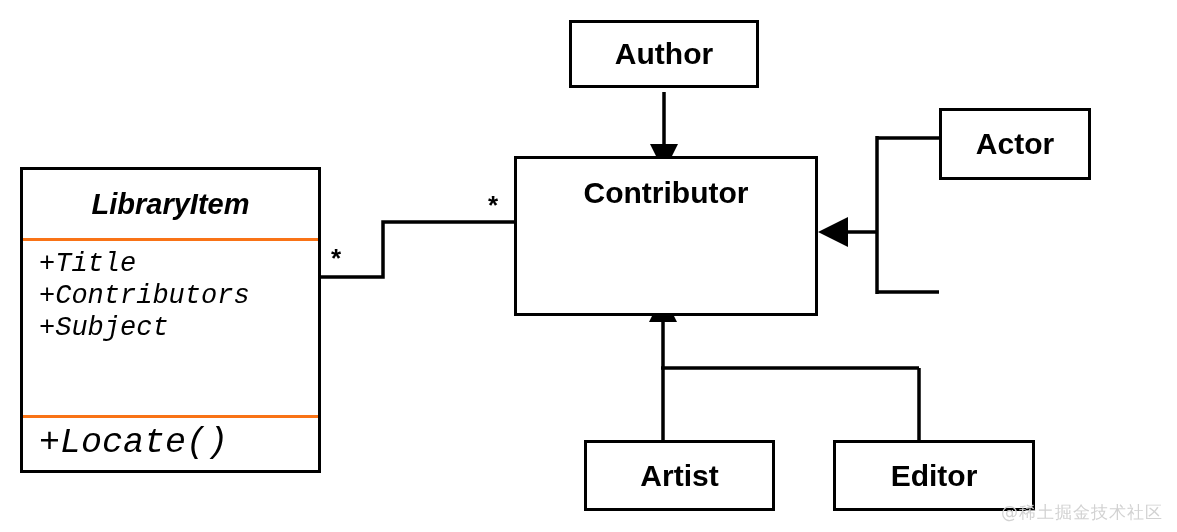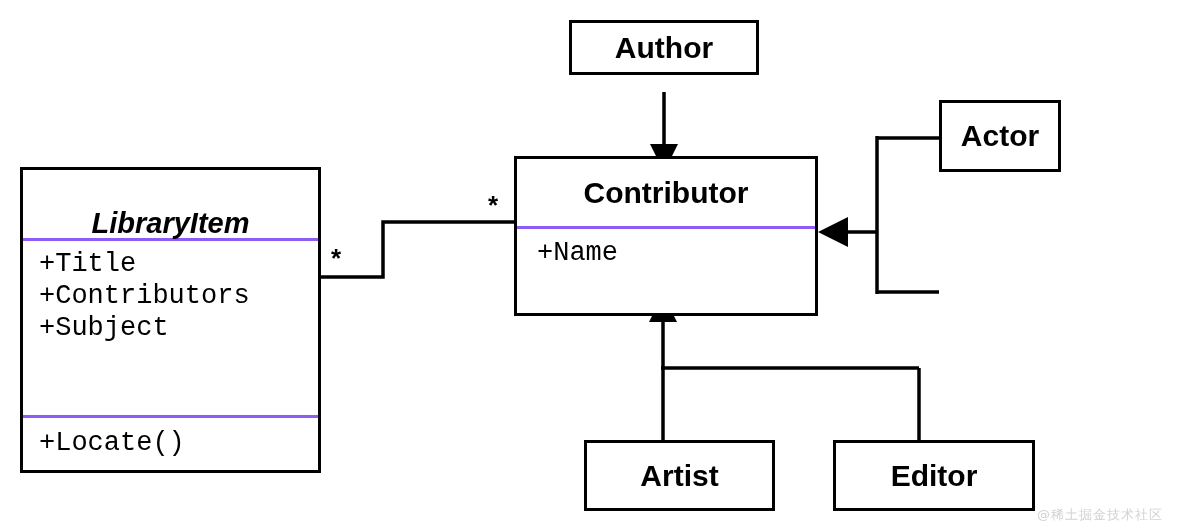--- a/index.html
+++ b/index.html
@@ -30,21 +30,22 @@
     z-index: 5;
   }
   
   .compartment {
     box-sizing: border-box;
     display: flex;
     flex-direction: column;
     justify-content: center;
   }
   .compartment.divided-top {
-    border-top: 3px solid #8b5cf6;
+    border-top: 3px solid #f97316;
+    font-style: italic;
   }
   .class-title {
     font-family: "Liberation Sans", sans-serif;
     font-weight: bold;
     color: #000000;
     text-align: center;
     line-height: 1;
   }
   .class-title.abstract {
     font-style: italic;
@@ -59,33 +60,32 @@
   
   #box-libraryitem {
     left: 20px;
     top: 167px;
     width: 301px;
     height: 306px;
   }
   #box-libraryitem .c-head {
     height: 68px;
     font-size: 29px;
-    justify-content: flex-end;
   }
   #box-libraryitem .c-attrs {
     height: 177px;
     padding: 8px 0 0 16px;
     justify-content: flex-start;
   }
   #box-libraryitem .attr-line { font-size: 27px; }
   #box-libraryitem .c-ops {
     height: 55px;
     padding-left: 16px;
   }
-  #box-libraryitem .op-line { font-size: 27px; }
+  #box-libraryitem .op-line { font-size: 35px; }
   
   #box-contributor {
     left: 514px;
     top: 156px;
     width: 304px;
     height: 160px;
   }
   #box-contributor .c-head {
     height: 67px;
     font-size: 30px;
@@ -95,22 +95,22 @@
     padding-left: 20px;
   }
   #box-contributor .attr-line { font-size: 27px; }
   
   .leaf-box {
     display: flex;
     align-items: center;
     justify-content: center;
   }
   .leaf-box .class-title { font-size: 30px; width: 100%; }
-  #box-author   { left: 569px; top: 20px;  width: 190px; height: 55px; }
-  #box-actor    { left: 939px; top: 100px; width: 122px; height: 72px; }
+  #box-author   { left: 569px; top: 20px;  width: 190px; height: 68px; }
+  #box-actor    { left: 939px; top: 108px; width: 152px; height: 72px; }
   #box-director { left: 939px; top: 257px; width: 214px; height: 73px; }
   #box-artist   { left: 584px; top: 440px; width: 191px; height: 71px; }
   #box-editor   { left: 833px; top: 440px; width: 202px; height: 71px; }
   
   .mult-label {
     position: absolute;
     font-family: "Liberation Sans", sans-serif;
     font-size: 26px;
     font-weight: bold;
     color: #000000;
@@ -118,21 +118,21 @@
     z-index: 6;
   }
   #mult-left  { left: 331px; top: 245px; }
   #mult-right { left: 488px; top: 192px; }
   
   #watermark {
     position: absolute;
     right: 14px;
     bottom: 8px;
     font-family: "DejaVu Sans", sans-serif;
-    font-size: 13px;
+    font-size: 17px;
     color: #d2d2d2;
     letter-spacing: 1px;
     z-index: 8;
     user-select: none;
   }
 </style>
 </head>
 <body>
 
 <div id="diagram-root">
@@ -185,23 +185,20 @@
     </div>
     <div class="compartment c-ops divided-top">
       <div class="op-line">+Locate()</div>
     </div>
   </div>
 
   <div class="uml-box" id="box-contributor">
     <div class="compartment c-head">
       <div class="class-title">Contributor</div>
     </div>
-    <div class="compartment c-attrs divided-top">
-      <div class="attr-line">+Name</div>
-    </div>
   </div>
 
   <div class="uml-box leaf-box" id="box-author">
     <div class="class-title">Author</div>
   </div>
 
   <div class="uml-box leaf-box" id="box-actor">
     <div class="class-title">Actor</div>
   </div>
 

